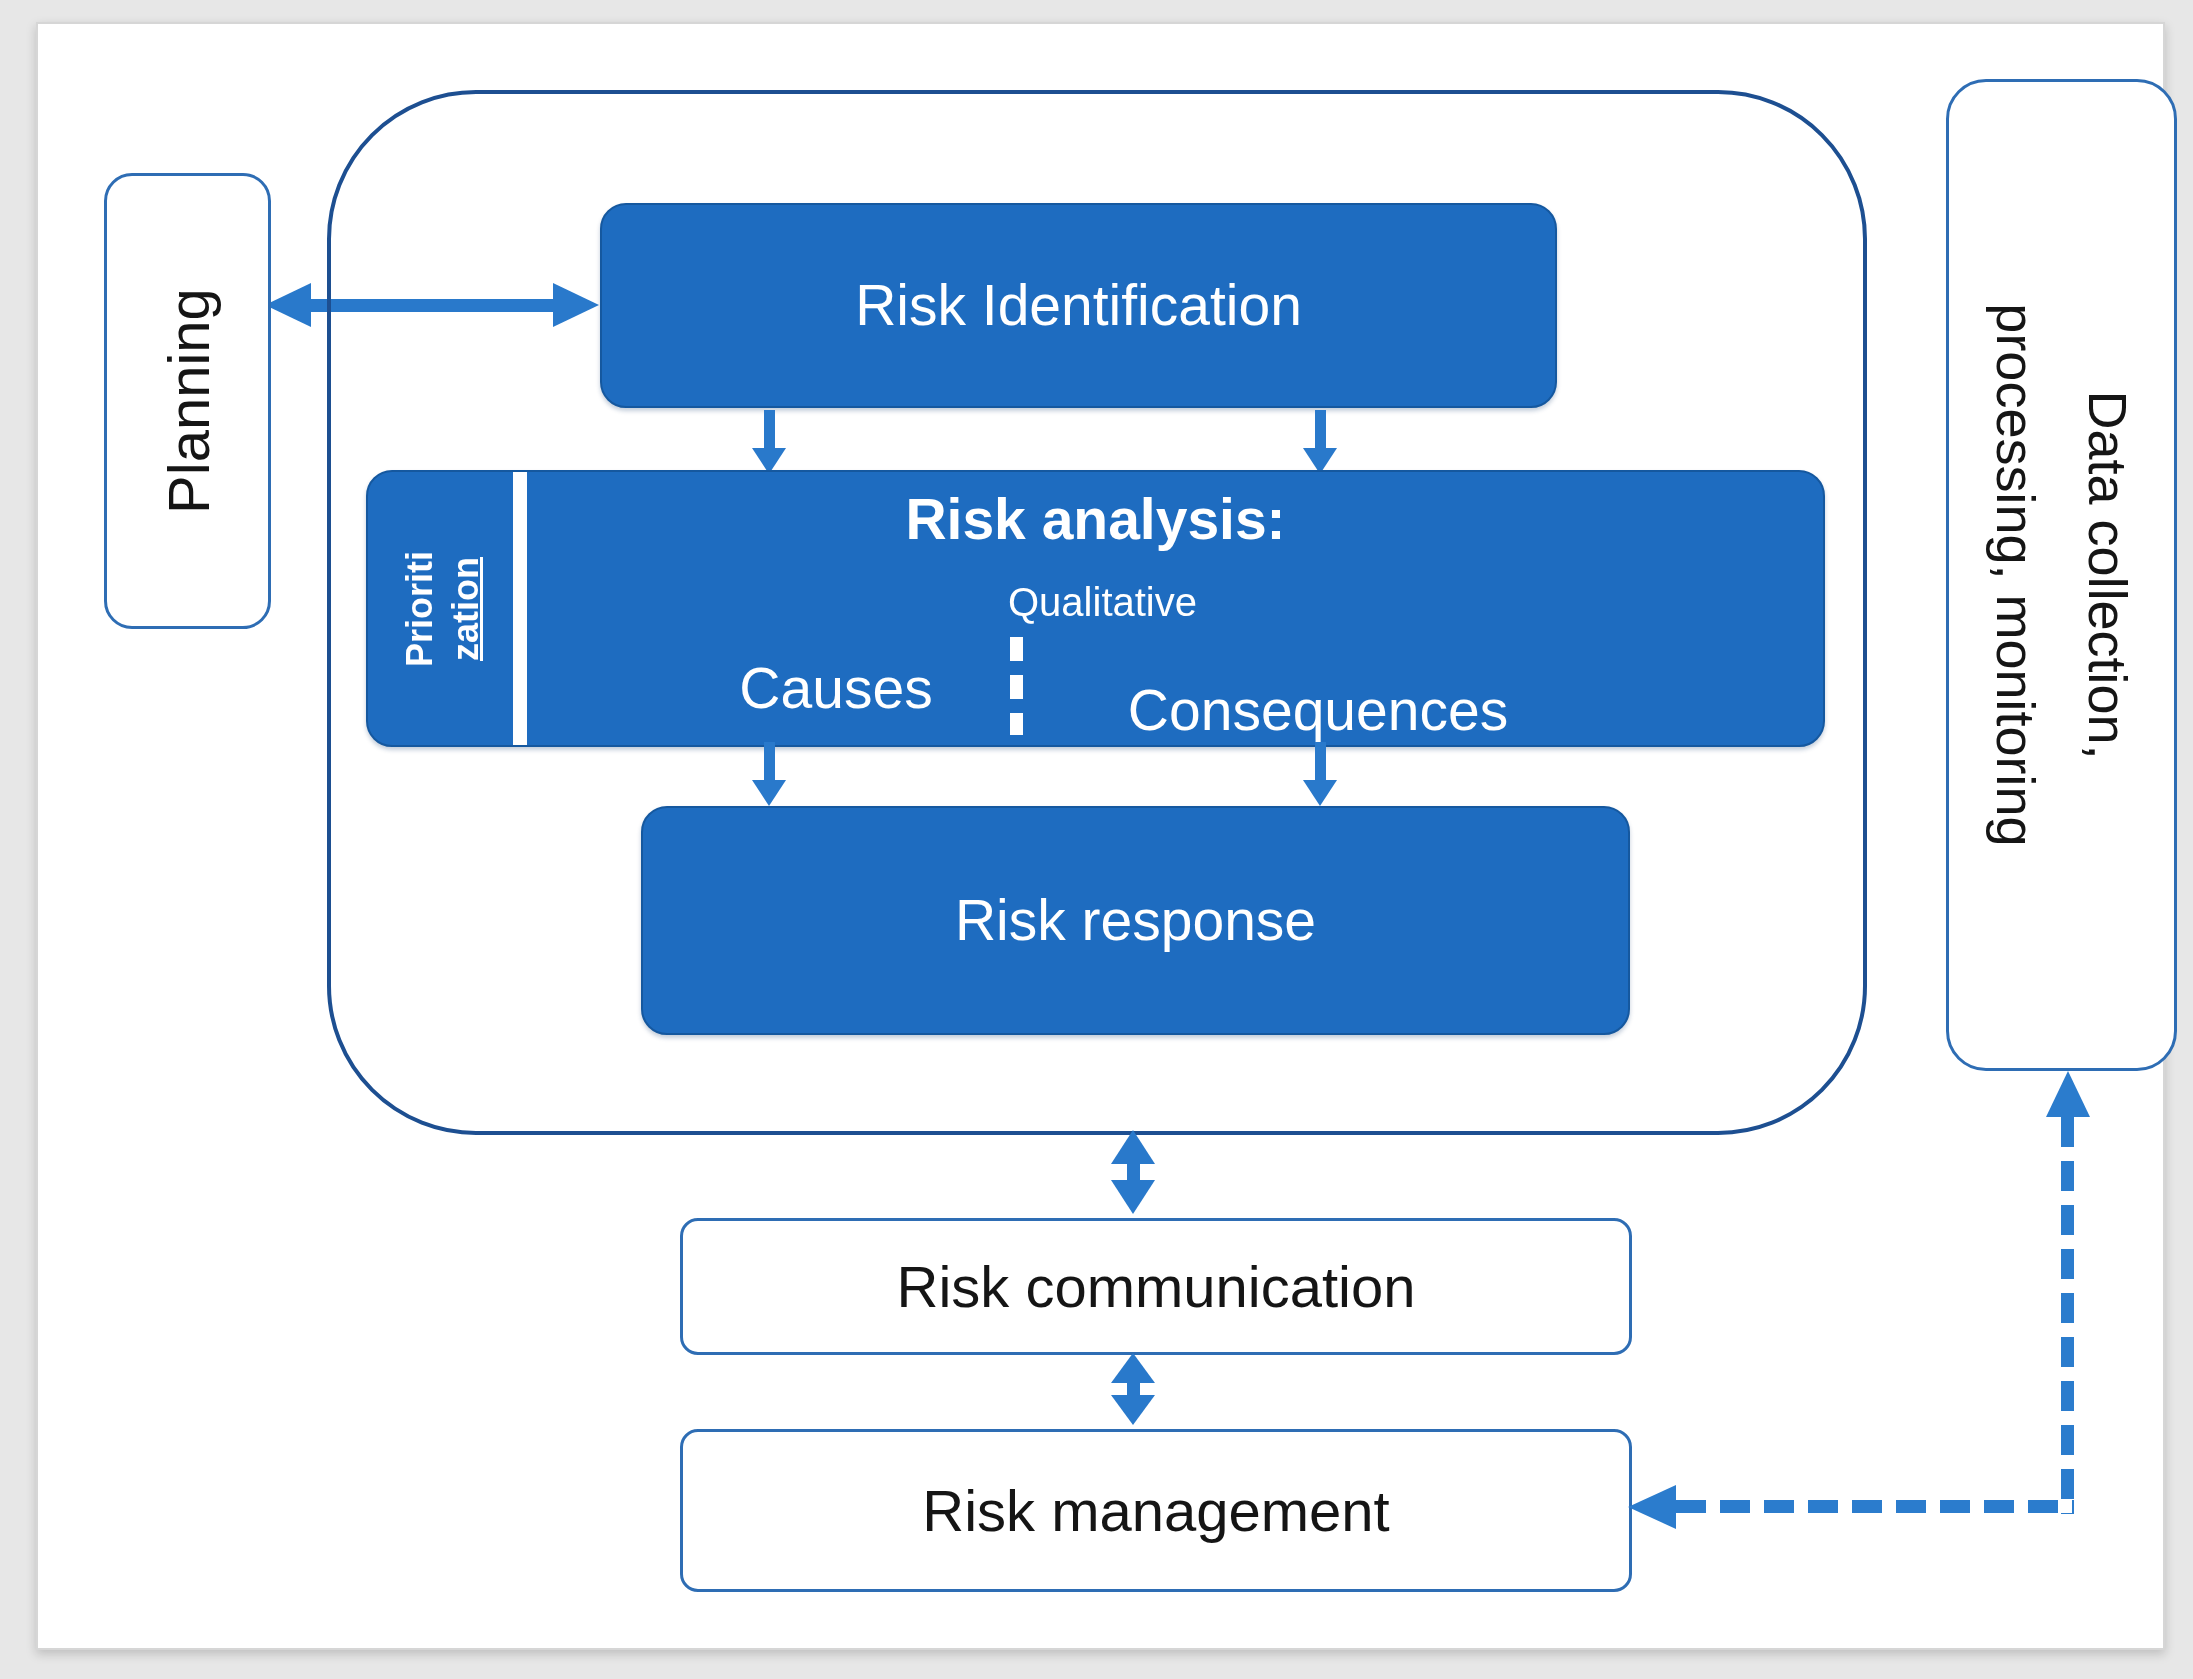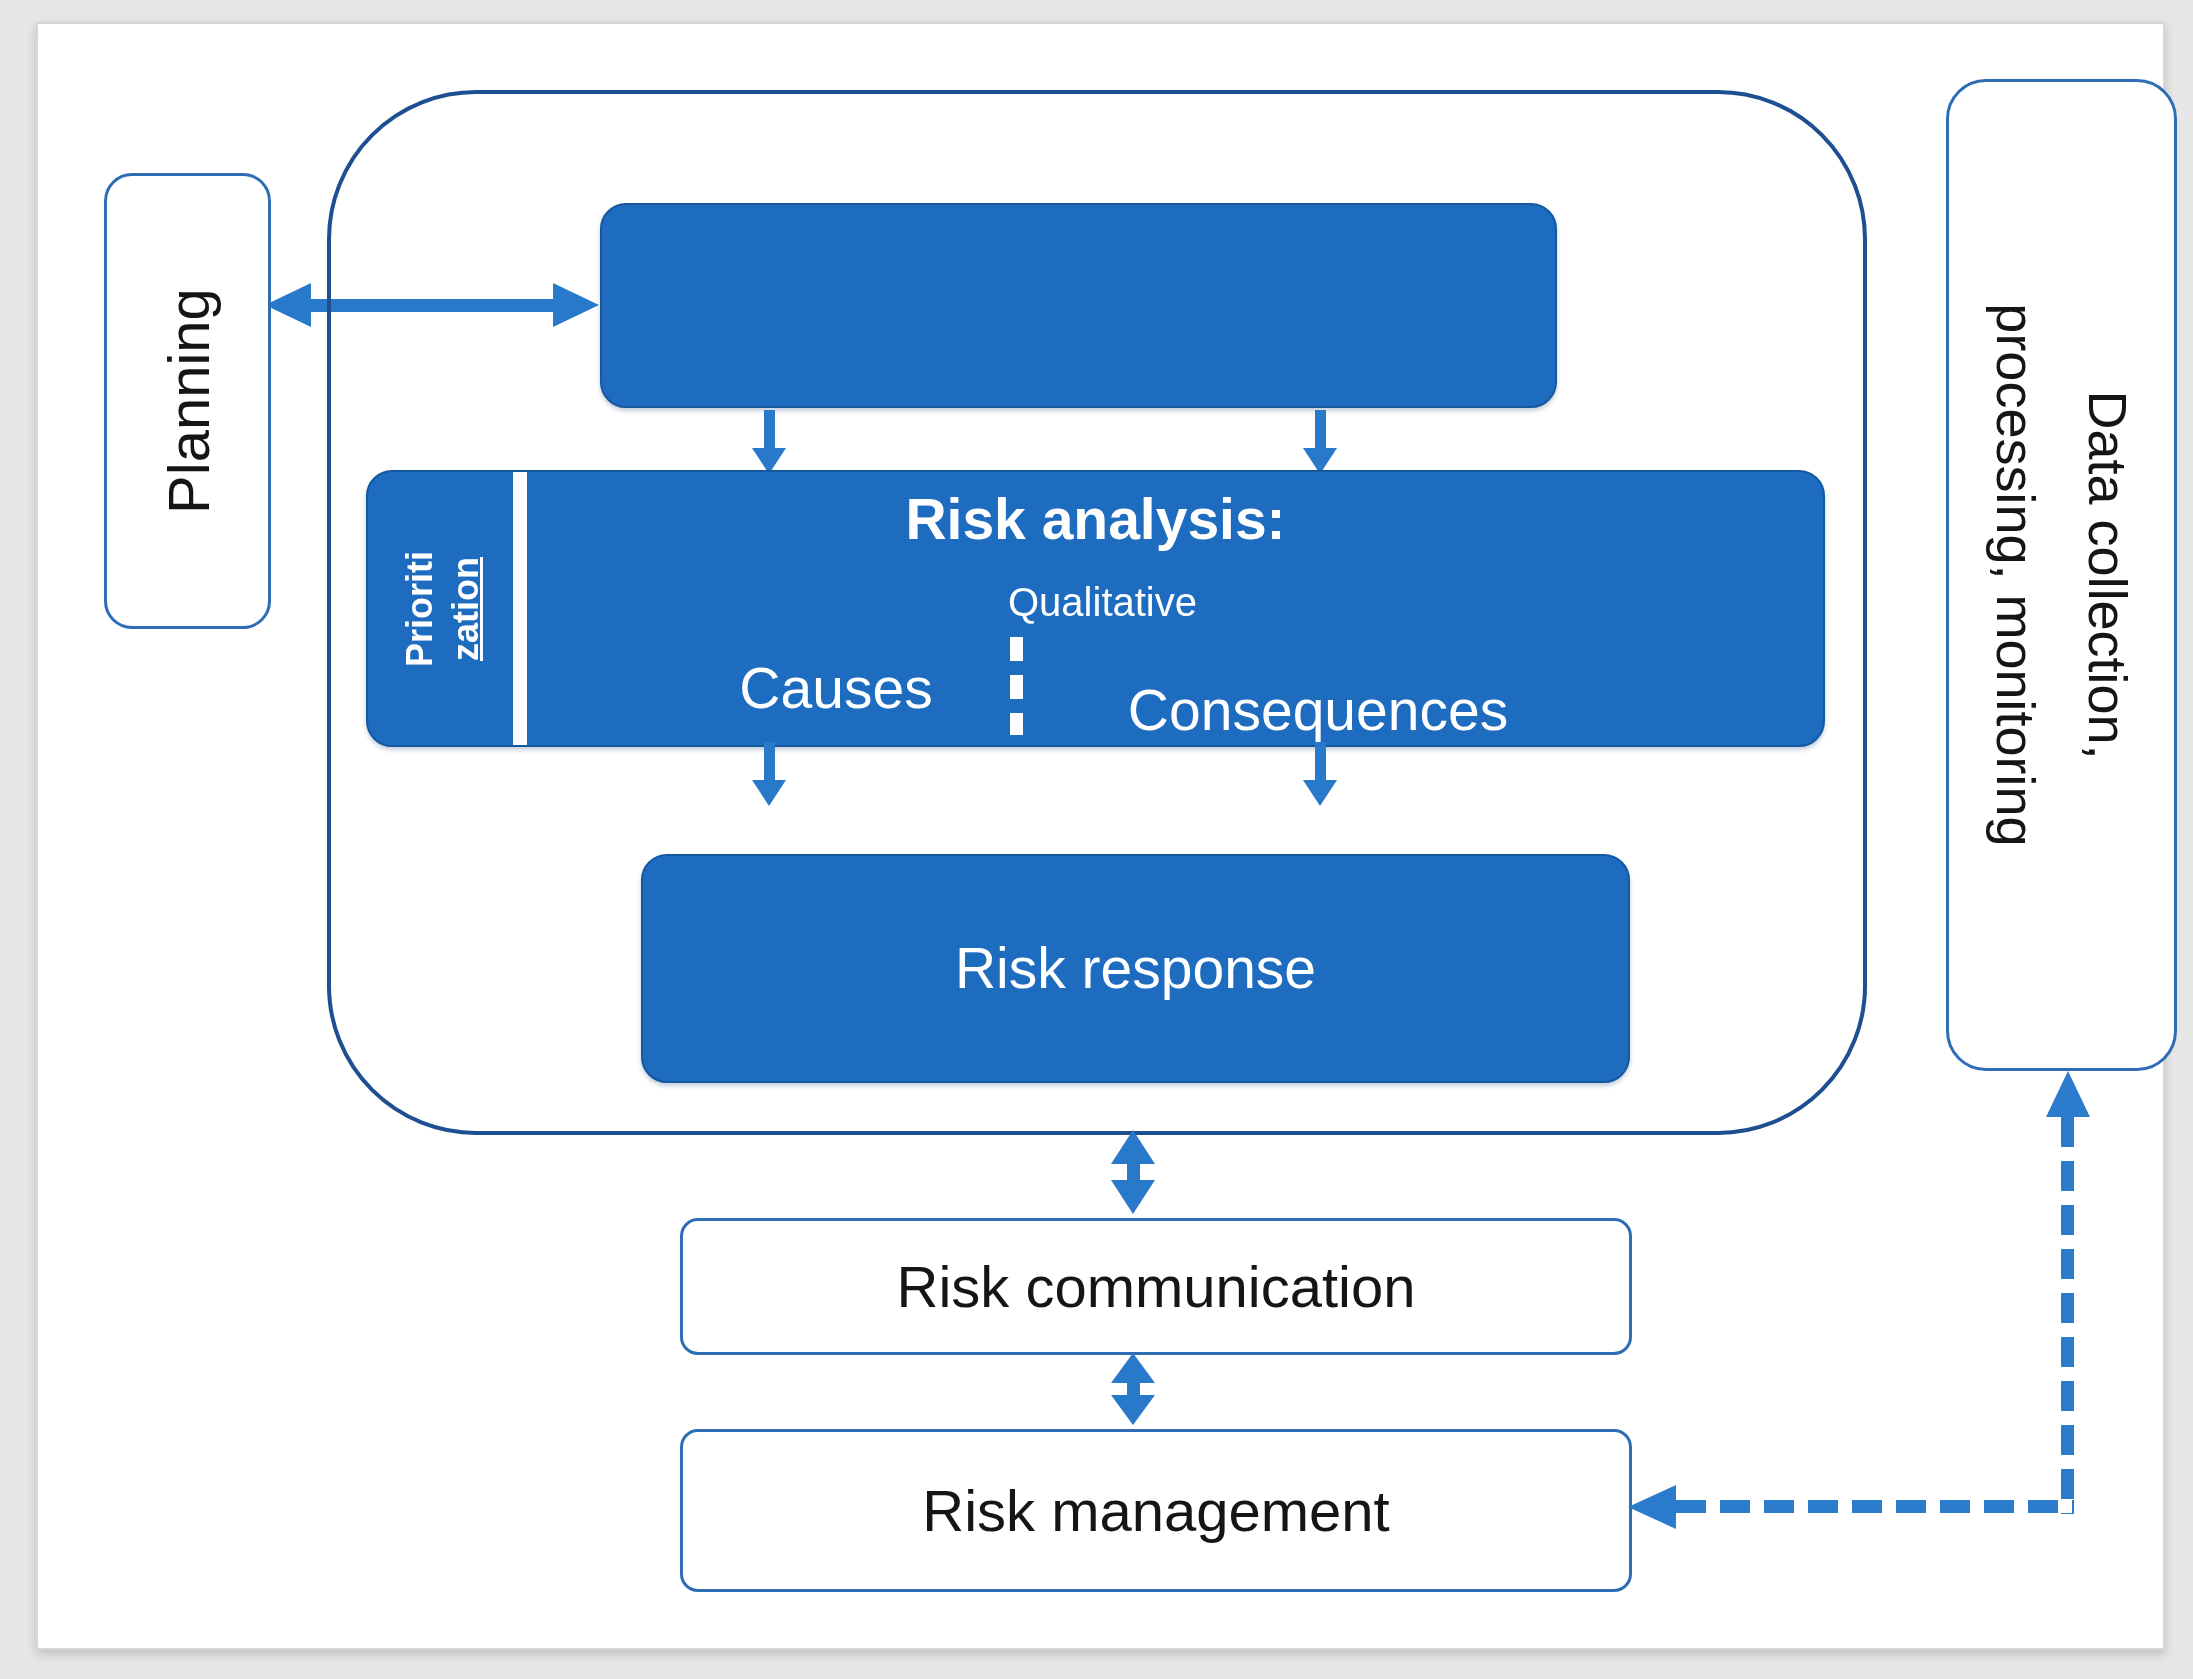--- a/index.html
+++ b/index.html
@@ -60,21 +60,21 @@
   }
   .prior-label {
     position:absolute; left:75px; top:50%;
     transform:translate(-50%,-50%) rotate(-90deg);
     font-size:36px; font-weight:bold; line-height:46px; text-align:center; white-space:nowrap;
     color:#ffffff;
   }
   .prior-label .u { text-decoration:underline; }
   .divider-bar { position:absolute; left:145px; top:0px; bottom:0px; width:14px; background:#ffffff; }
   
-  .resp-box { left:603px; top:782px; width:985px; height:225px;margin-top:48px; }
+  .resp-box { left:603px; top:782px; width:985px; height:225px; }
   
   .comm-box { left:642px; top:1194px; width:946px; height:131px; }
   .mgmt-box { left:642px; top:1405px; width:946px; height:157px;text-align:center; }
 
   
   .harrow { position:absolute; left:227px; top:259px; width:334px; height:44px; display:flex; align-items:center; }
   .harrow .head-l { width:0; height:0; border-top:22px solid transparent; border-bottom:22px solid transparent; border-right:46px solid #2979cb; }
   .harrow .head-r { width:0; height:0; border-top:22px solid transparent; border-bottom:22px solid transparent; border-left:46px solid #2979cb; }
   .harrow .shaft  { flex:1; height:13px; background:#2979cb; }
 
@@ -119,20 +119,21 @@
       <div class="head-r"></div>
     </div>
 
     <div class="container-box"></div>
 
     <div class="white-box planning-box">
       <div class="rot-ccw">Planning</div>
     </div>
 
     <div class="blue-box ident-box">
+      <div class="ln">Risk Identification</div>
     </div>
 
     <div class="darrow" style="left:714px; top:386px; height:64px;">
       <div class="shaft"></div>
       <div class="head"></div>
     </div>
     <div class="darrow" style="left:1265px; top:386px; height:64px;">
       <div class="shaft"></div>
       <div class="head"></div>
     </div>

